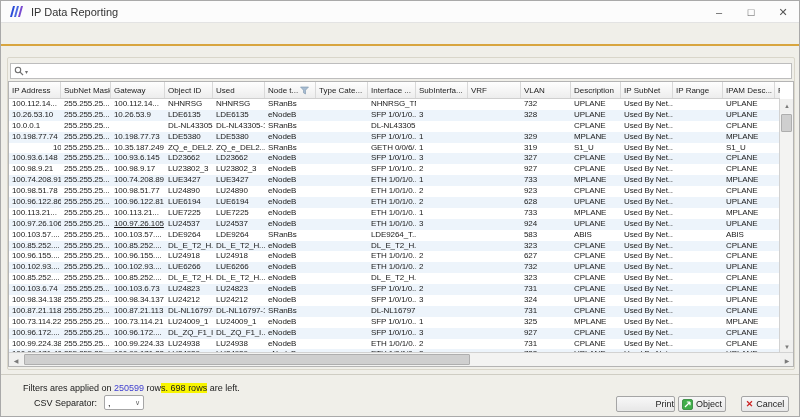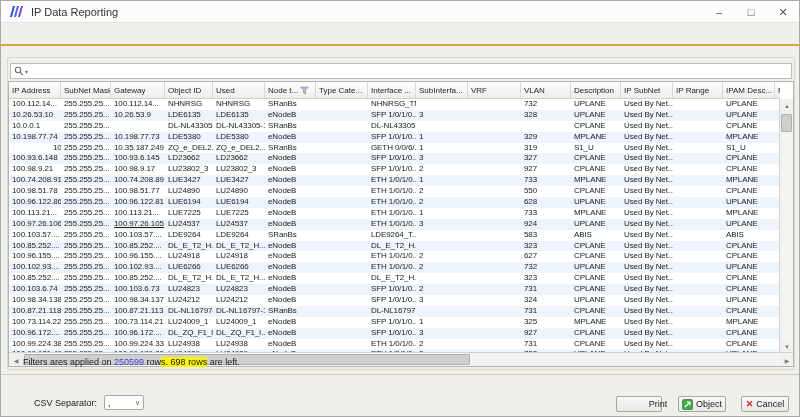--- a/index.html
+++ b/index.html
@@ -57,32 +57,32 @@
           justify-content:center; font-size:6px; color:#7a7a7a; background:#f0f0ef; }
   .vthumb { position:absolute; top:15px; left:1px; width:11px; height:18px; background:#cfcfcf;
             border:1px solid #aeaeae; border-radius:1px; }
   .hscroll { position:absolute; bottom:0; left:0; width:786px; height:14px; background:#f3f3f2;
              border-top:1px solid #d2d2d2; }
   .hthumb { position:absolute; top:1px; left:15px; width:446px; height:11px; background:#cfcfcf;
             border:1px solid #aeaeae; border-radius:1px; }
 
   
   .footer-divider { position:absolute; top:373px; left:0; width:800px; height:1px; background:#cfcdc3; }
-  .status-line { position:absolute; top:356px; left:22px; font-size:9px; color:#1a1a1a; white-space:pre; }
+  .status-line { position:absolute; top:382px; left:22px; font-size:9px; color:#1a1a1a; white-space:pre; }
   .status-count { color:#4040d0; }
   .status-hl { background:#f8f500; }
   .csv-label { position:absolute; top:397px; left:33px; font-size:9px; color:#1a1a1a; }
   .csv-select { position:absolute; top:394px; left:103px; width:40px; height:15px; background:#fff;
                 border:1px solid #a6a6a6; border-radius:2px; font-size:9px; display:flex;
                 align-items:center; padding:0 3px; }
   .csv-chevron { margin-left:auto; font-size:7px; color:#666; }
   .btn { position:absolute; top:395px; height:16px; background:linear-gradient(#f8f8f8,#e7e7e7);
          border:1px solid #a5a5a5; border-radius:2px; font-size:9px; color:#222; display:flex;
          align-items:center; justify-content:center; gap:3px; }
-  .btn-print { left:615px; width:46px;padding-left:35px; }
+  .btn-print { left:615px; width:59px;padding-left:35px; }
   .btn-export { left:677px; width:48px; }
   .btn-cancel { left:740px; width:48px; }
   .cancel-x { color:#cc2222; font-weight:bold; font-size:9px; }
 </style>
 </head>
 <body>
 
 <div id="window">
 
   <div class="titlebar">
@@ -318,21 +318,21 @@
             <div class="td" style="width: 52px;">100.98.51.78</div>
             <div class="td" style="width: 50px;">255.255.25...</div>
             <div class="td" style="width: 54px;">100.98.51.77</div>
             <div class="td" style="width: 48px;">LU24890</div>
             <div class="td" style="width: 52px;">LU24890</div>
             <div class="td" style="width: 51px;">eNodeB</div>
             <div class="td" style="width: 52px;"></div>
             <div class="td" style="width: 48px;">ETH 1/0/1/0...</div>
             <div class="td" style="width: 52px;">2</div>
             <div class="td" style="width: 53px;"></div>
-            <div class="td" style="width: 50px;">550</div>
+            <div class="td" style="width: 50px;">923</div>
             <div class="td" style="width: 50px;">CPLANE</div>
             <div class="td" style="width: 52px;">Used By Net...</div>
             <div class="td" style="width: 50px;"></div>
             <div class="td" style="width: 52px;">CPLANE</div>
             <div class="td" style="width: 13px;"></div>
           </div>
           <div class="tr">
             <div class="td" style="width: 52px;">100.96.122.86</div>
             <div class="td" style="width: 50px;">255.255.25...</div>
             <div class="td" style="width: 54px;">100.96.122.81</div>

